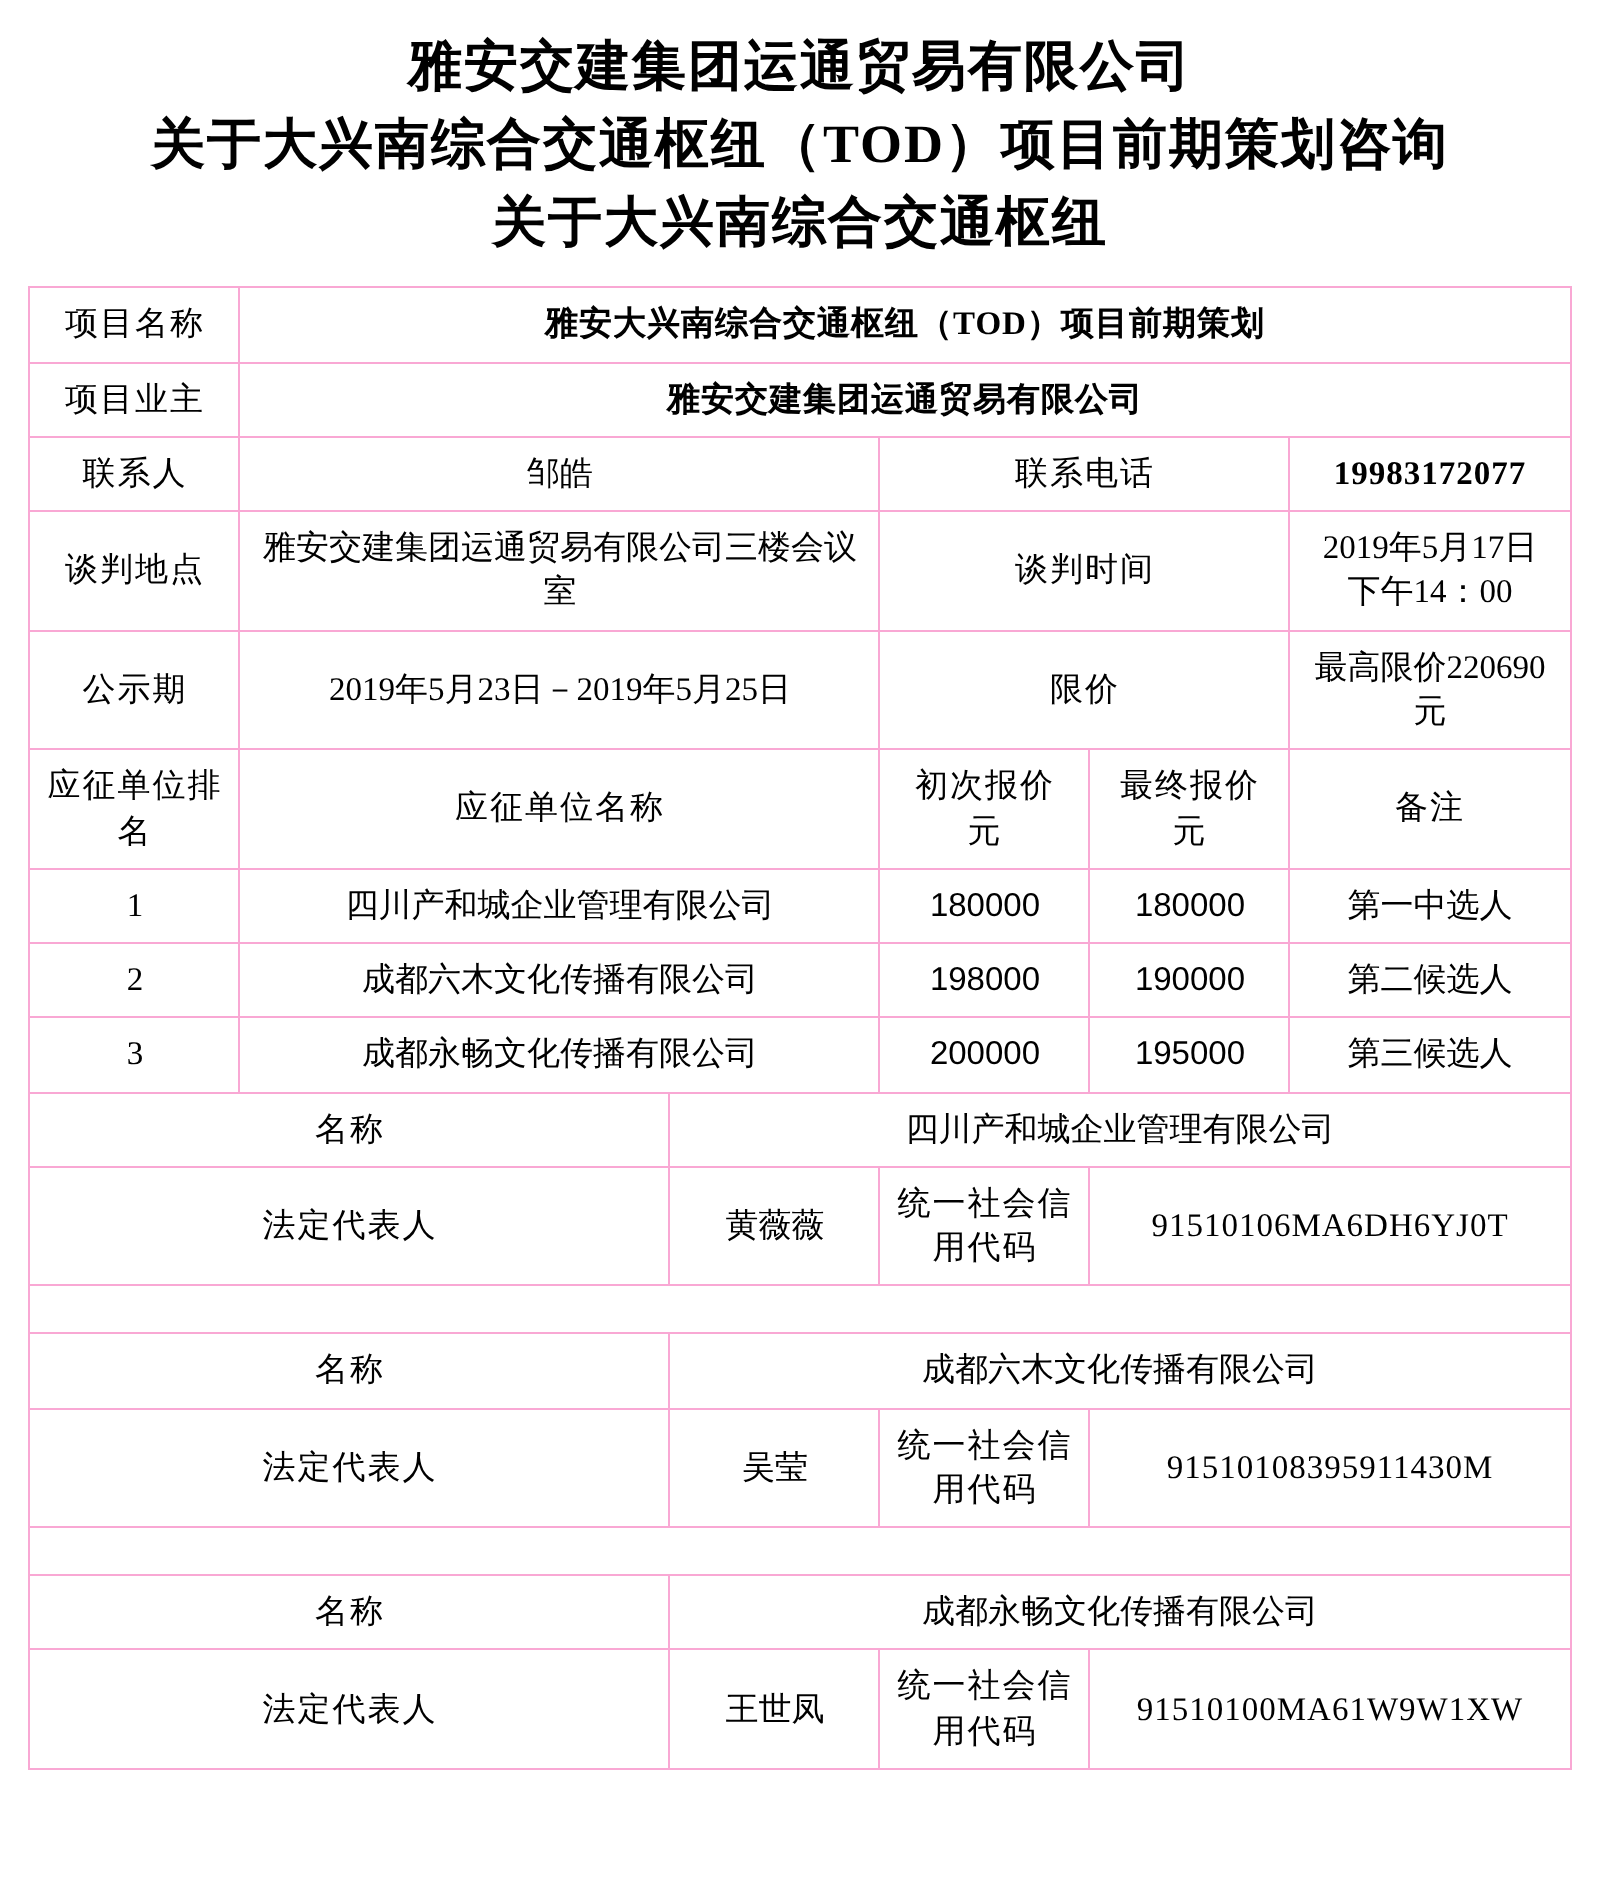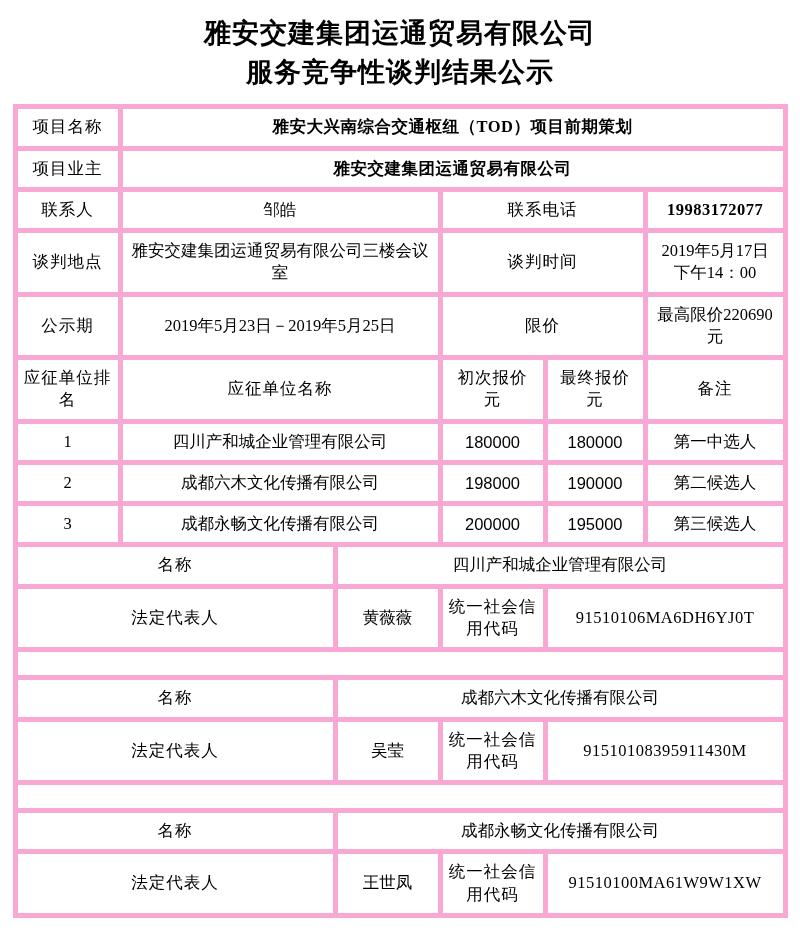--- a/index.html
+++ b/index.html
@@ -32,21 +32,21 @@
     line-height: 1.45;
     white-space: nowrap;
   }
   table.doc {
     border-collapse: collapse;
     width: 770px;
     margin: 4px auto 0 auto;
     table-layout: fixed;
   }
   table.doc td {
-    border: 5px solid #f9a8d4;
+    border: 1px solid #f9a8d4;
     text-align: center;
     vertical-align: middle;
     font-size: 16.5px;
     padding: 7px 4px;
     line-height: 1.35;
     word-break: break-all;
   }
   td.label {
     font-size: 17px;
     letter-spacing: 1px;
@@ -83,21 +83,22 @@
     padding: 0;
   }
 </style>
 </head>
 <body>
 
 <div class="page">
 
   <div class="title-block">
     <div class="title-line">雅安交建集团运通贸易有限公司</div>
-    <div class="title-line">服务竞争性谈判结果公示</div>
+    <div class="title-line">关于大兴南综合交通枢纽（TOD）项目前期策划咨询</div>
+    <div class="title-line">关于大兴南综合交通枢纽</div>
   </div>
 
   <table class="doc">
     <colgroup>
       <col style="width:105px">
       <col style="width:215px">
       <col style="width:105px">
       <col style="width:105px">
       <col style="width:100px">
       <col style="width:140px">

